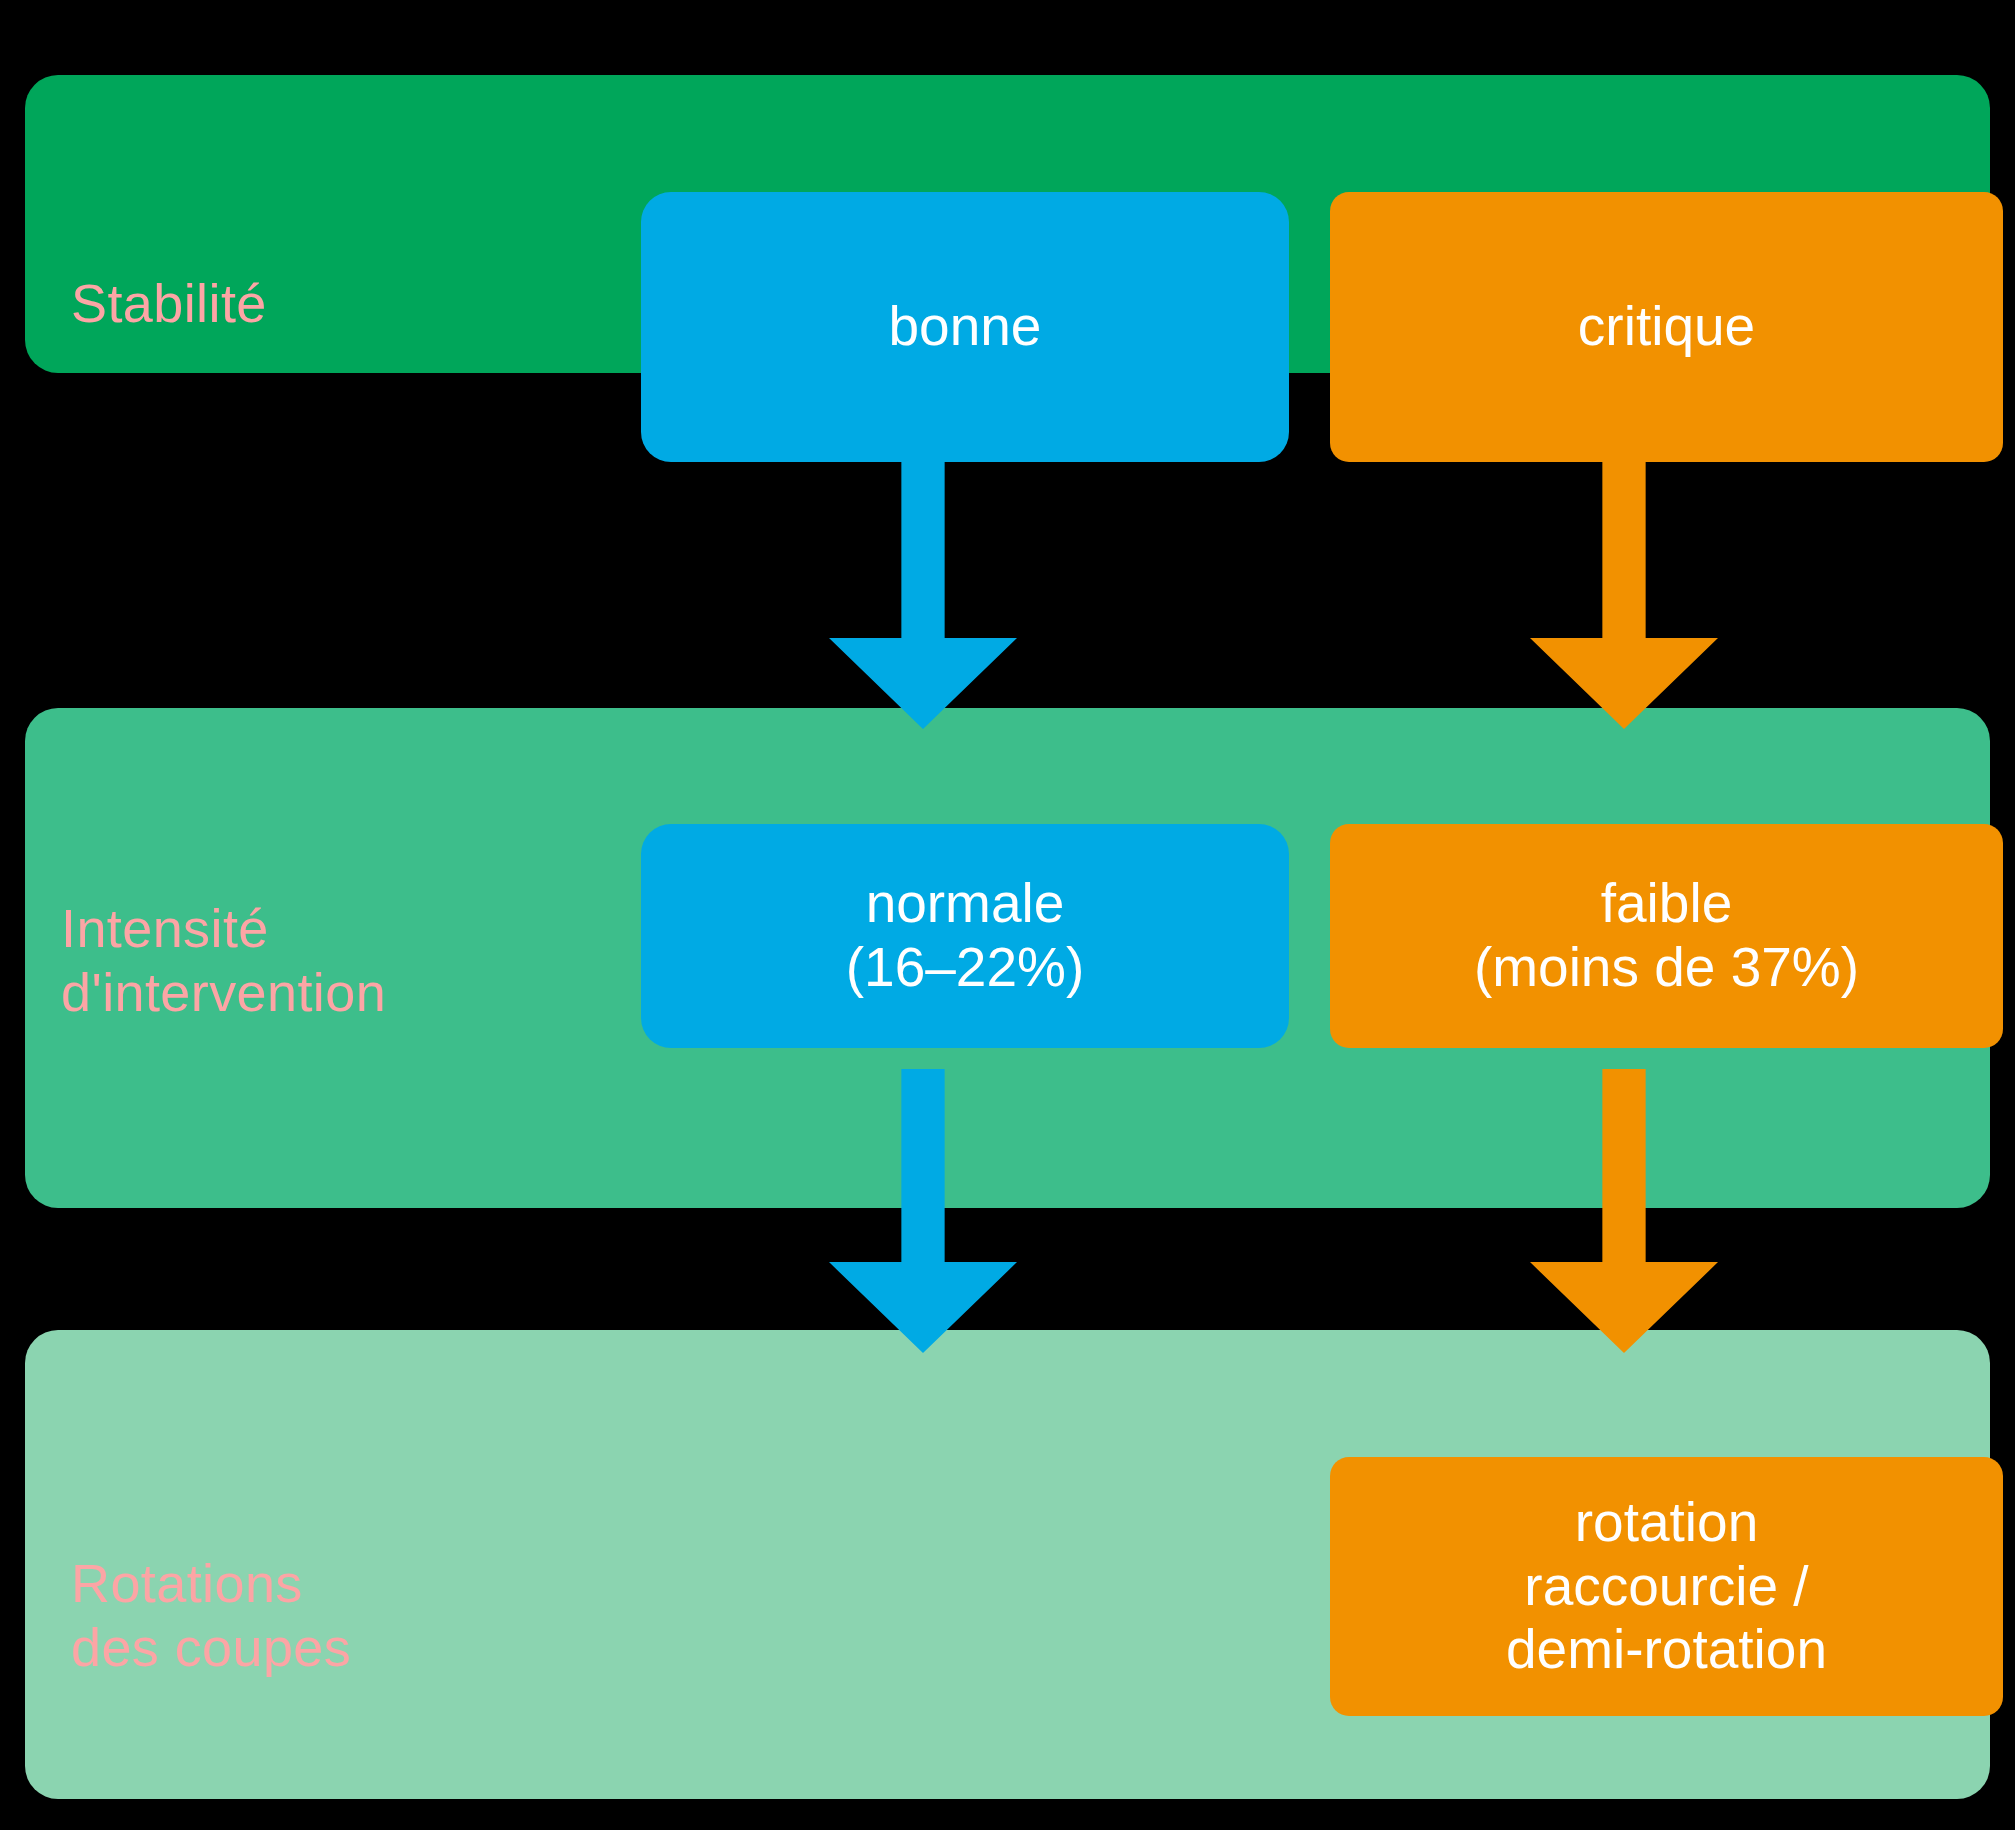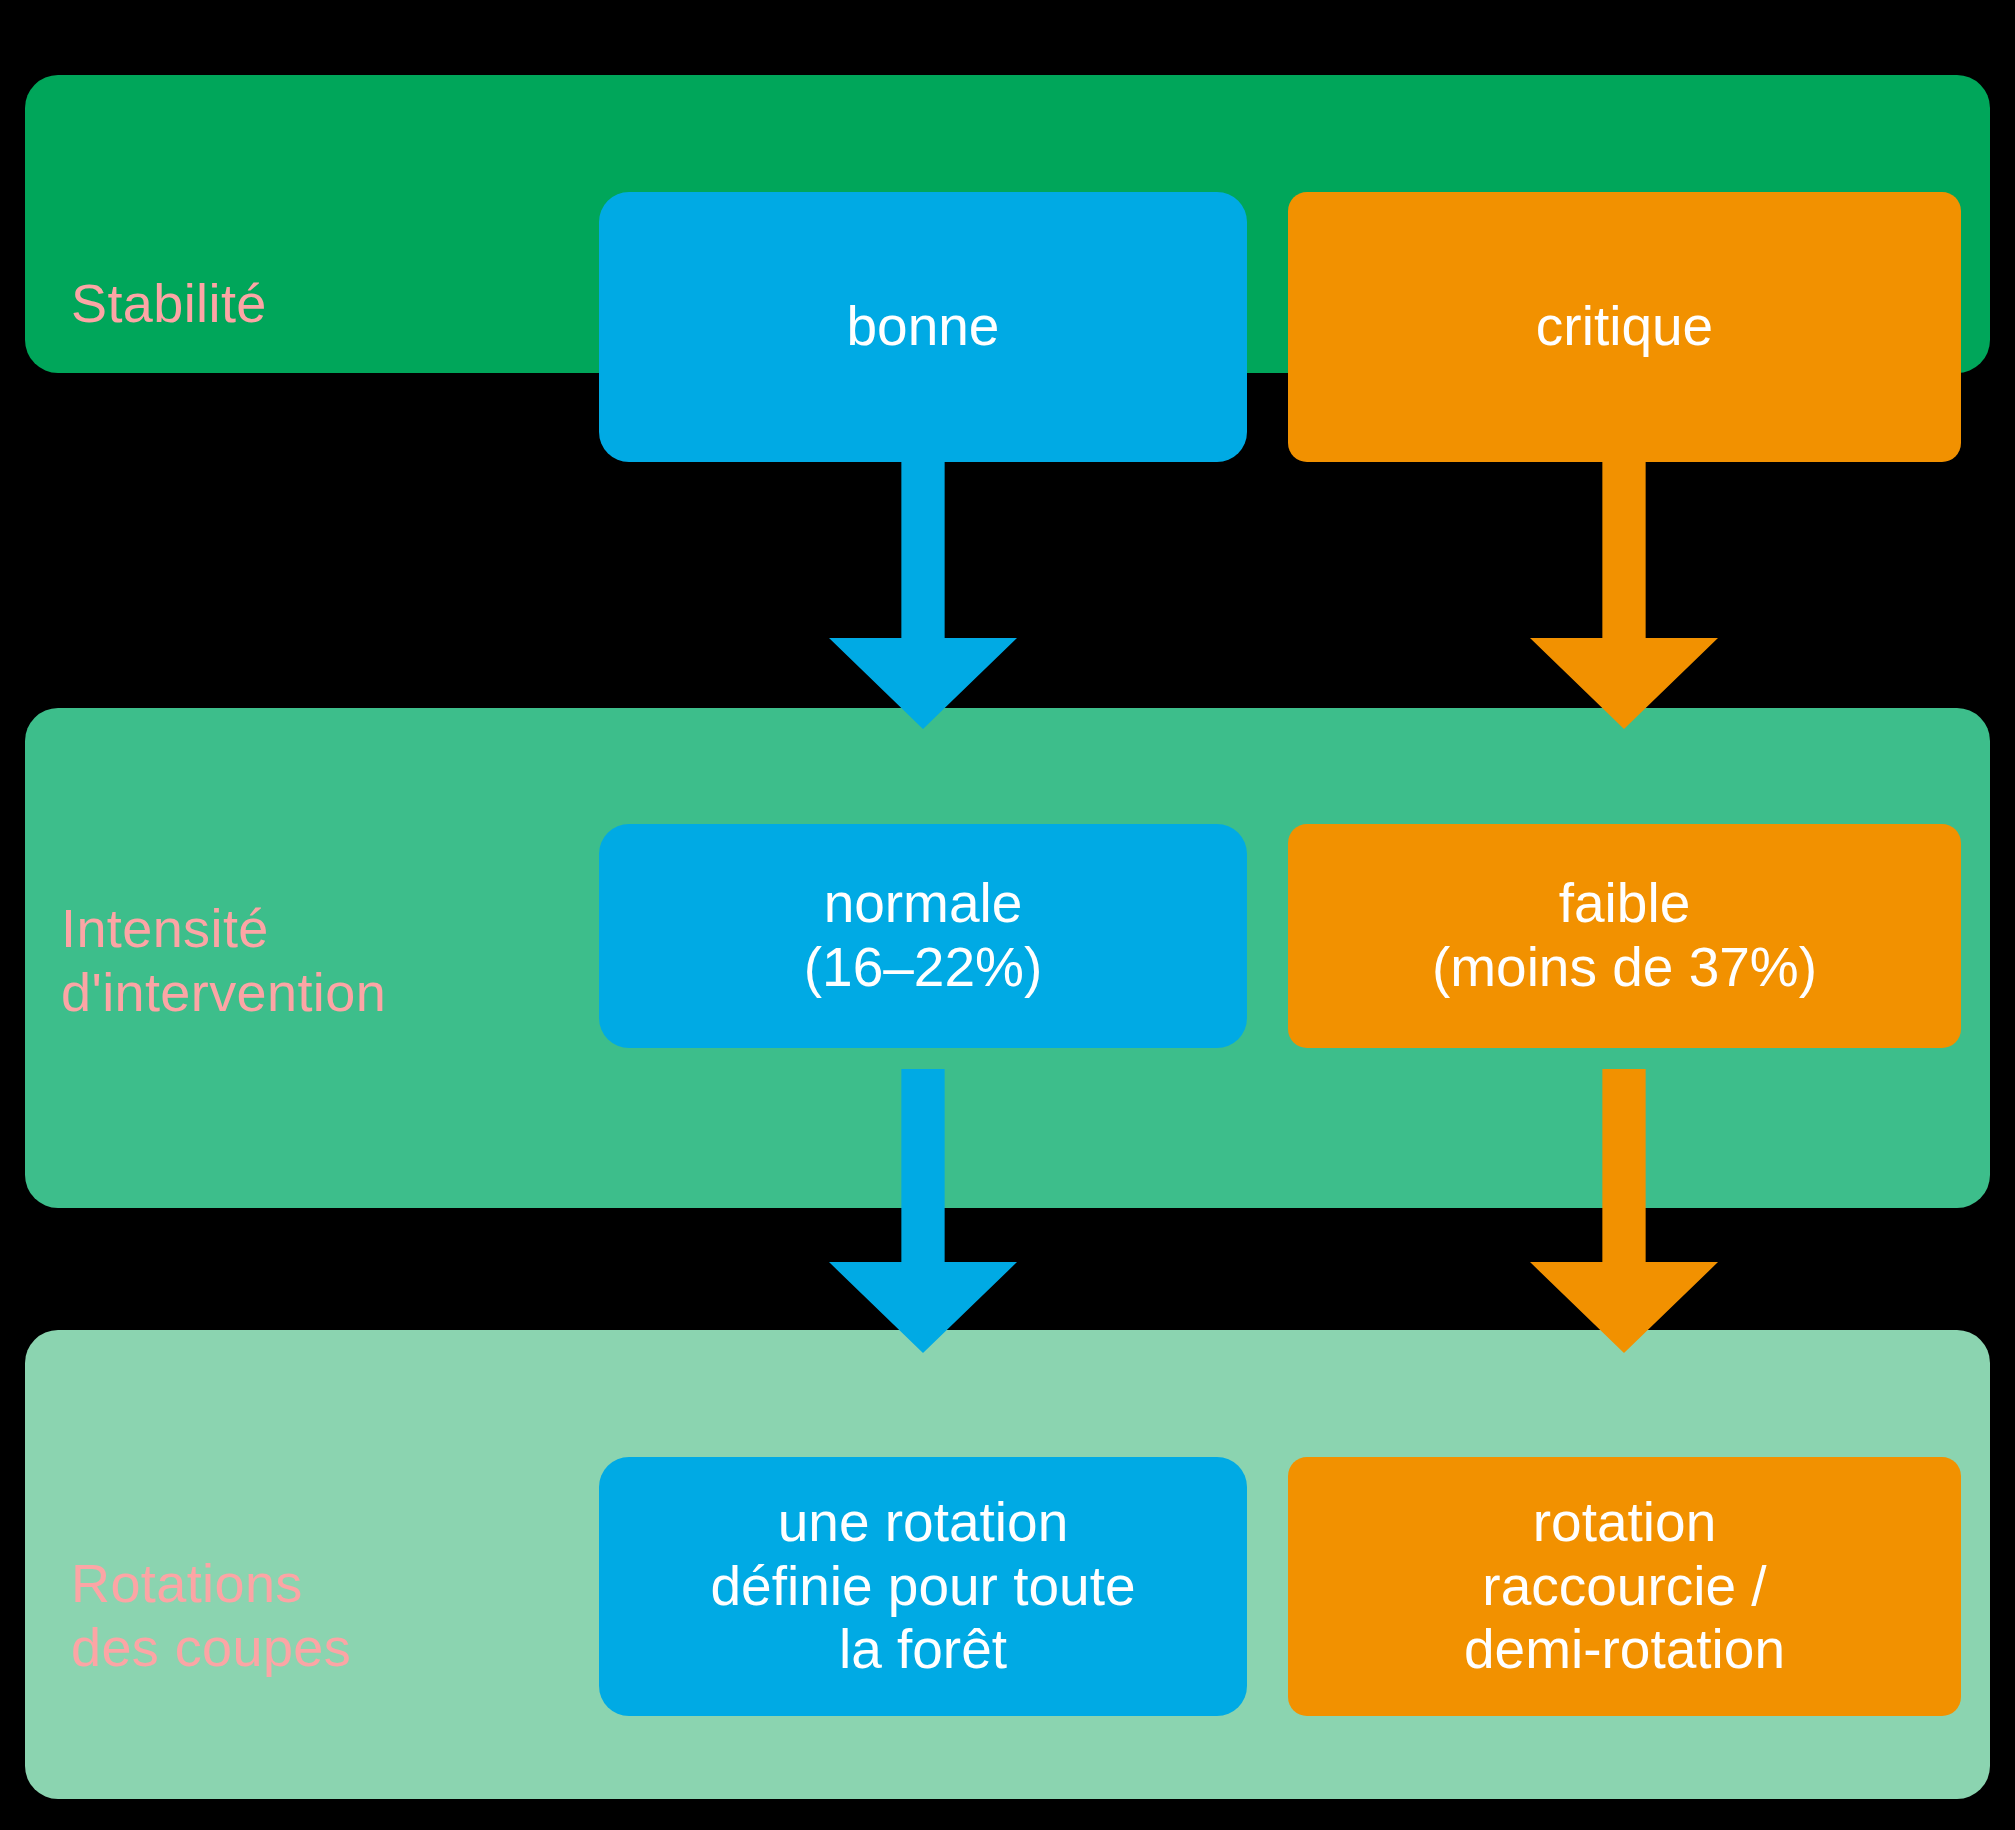--- a/index.html
+++ b/index.html
@@ -46,20 +46,21 @@
     align-items:center;
     justify-content:center;
     text-align:center;
     color:#ffffff;
     font-size:55px;
     line-height:1.16;
     white-space:pre-line;
     padding:0 15.6px;
     box-sizing:border-box;
     z-index:5;
+    margin-left:42px;
   }
   .node.blue   { background:#00AAE4; }
   .node.orange { background:#F29100;border-radius:19px; }
 
   
   .col-a { left:599px;  width:648px; }
   .col-b { left:1288px; width:673px; }
 
   
   .r1 { top:192px;  height:270px; }
@@ -124,22 +125,19 @@
 
   <div class="node blue col-a r2">normale
 (16–22%)</div>
 
   <div class="node orange col-b r2">faible
 (moins de 37%)</div>
 
   <div class="row-label" id="label-3">Rotations
 des coupes</div>
 
-  <div class="node blue col-a r3">une rotation
-définie pour toute
-la forêt</div>
 
   <div class="node orange col-b r3">rotation
 raccourcie /
 demi-rotation</div>
 
 </div>
 
 
 </body></html>

